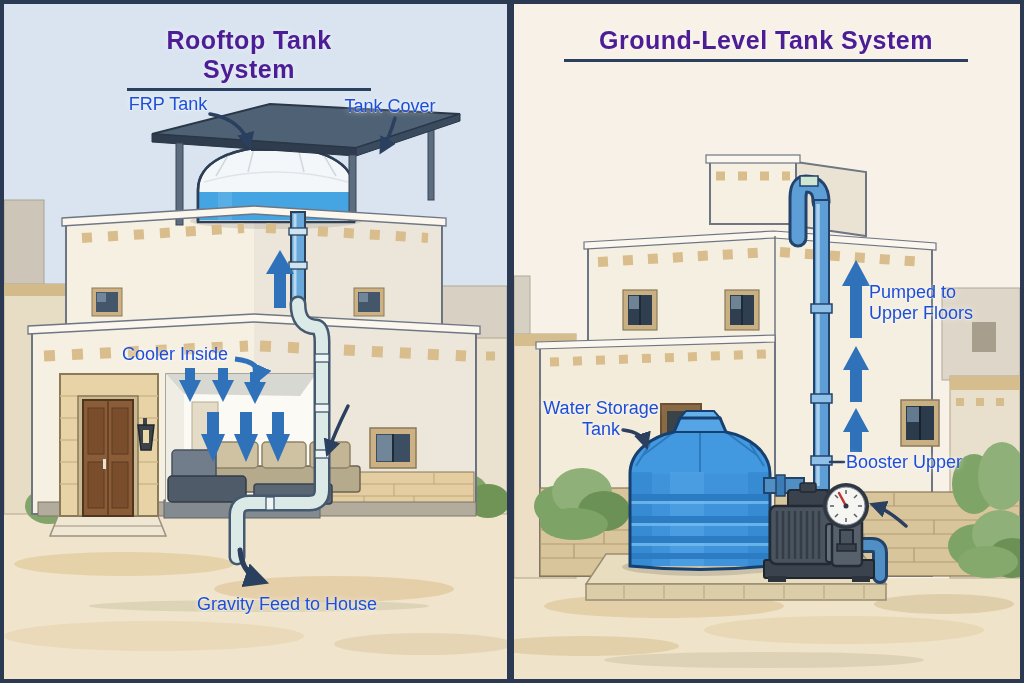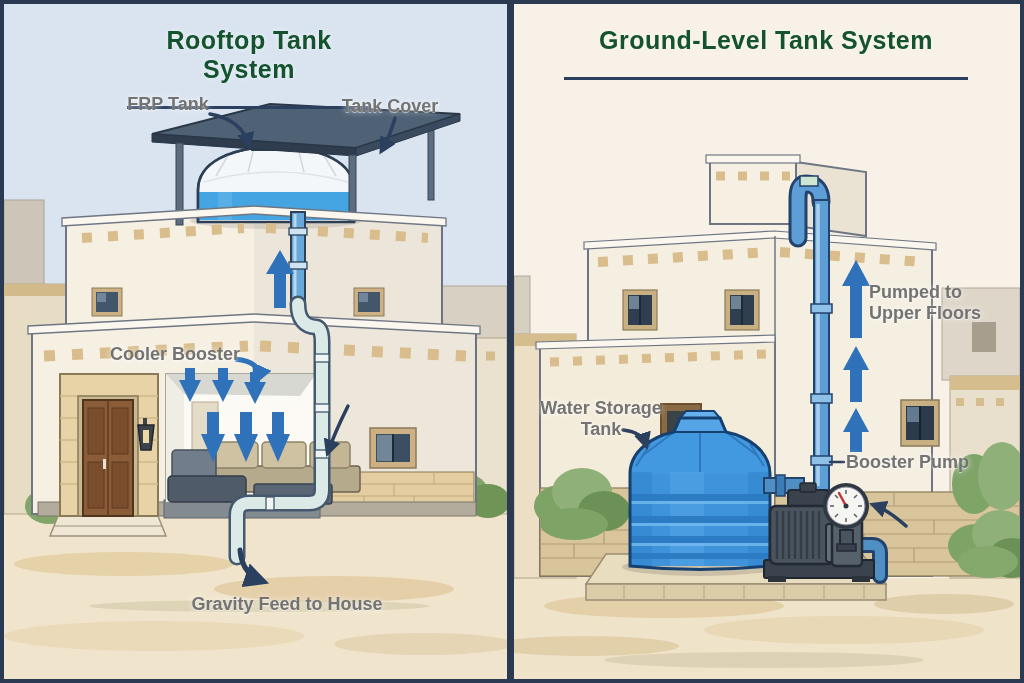--- a/index.html
+++ b/index.html
@@ -6,27 +6,27 @@
   .canvas{
     position:relative;width:1016px;height:675px;border:4px solid #2b3a52;
     font-family:"Liberation Sans","DejaVu Sans",sans-serif;overflow:hidden;background:#f7f1e7;
   }
   .panel{position:absolute;top:0;height:675px;overflow:hidden;}
   .panel.left{left:0;width:503px;background:#d9e4f0;}
   .panel.right{left:510px;width:506px;background:#f7f1e7;}
   .divider{position:absolute;top:0;left:503px;width:7px;height:675px;background:#2b3a52;}
   svg.art{position:absolute;left:0;top:0;}
   .lbl{
-    position:absolute;color:#737373;font-weight:bold;font-size:18px;line-height:21px;
+    position:absolute;color:#1d4ed8;font-weight:normal;font-size:18px;line-height:21px;
     white-space:pre-line;text-align:center;
     text-shadow:0 0 6px rgba(255,255,255,.85),0 1px 0 rgba(255,255,255,.5);
   }
   .title{
-    position:absolute;color:#14532d;font-weight:bold;font-size:25px;letter-spacing:.5px;
-    text-align:center;padding-bottom:22px;border-bottom:3px solid #2b3f5e;
+    position:absolute;color:#4c1d95;font-weight:bold;font-size:25px;letter-spacing:.5px;
+    text-align:center;padding-bottom:4px;border-bottom:3px solid #2b3f5e;
     text-shadow:0 0 6px rgba(255,255,255,.6);
   }
   .la{text-align:left;}
 </style>
 </head>
 <body>
 
 <div class="canvas">
 
   <div class="panel left">
@@ -182,21 +182,21 @@
         <path d="M206,110 Q238,116 245,141" stroke-width="3.5" marker-end="url(#ahNavyL)"></path>
         <path d="M391,114 Q386,132 378,146" stroke-width="3.5" marker-end="url(#ahNavyL)"></path>
         <path d="M344,402 Q331,428 324,448" stroke-width="3.5" marker-end="url(#ahNavyL)"></path>
         <path d="M236,546 Q238,570 258,577" stroke-width="5" marker-end="url(#ahNavyL)"></path>
       </g>
     </svg>
 
     <div class="title" style="left:123px;top:22px;width:244px;">Rooftop Tank System</div>
     <div class="lbl" style="left:104px;top:90px;width:120px;">FRP Tank</div>
     <div class="lbl" style="left:326px;top:92px;width:120px;">Tank Cover</div>
-    <div class="lbl" style="left:101px;top:340px;width:140px;">Cooler Booster</div>
+    <div class="lbl" style="left:101px;top:340px;width:140px;">Cooler Inside</div>
     <div class="lbl" style="left:163px;top:590px;width:240px;">Gravity Feed to House</div>
   </div>
 
   <div class="divider"></div>
 
   <div class="panel right">
     <svg class="art" width="506" height="675" viewBox="0 0 506 675">
       <defs>
         <marker id="ahNavyR" viewBox="0 0 10 10" refX="7" refY="5" markerWidth="5" markerHeight="5" orient="auto-start-reverse">
           <path d="M0,0 L10,5 L0,10 z" fill="#2b3f5e"></path>
@@ -362,16 +362,16 @@
         <ellipse cx="498" cy="554" rx="24" ry="20" fill="#6b9156"></ellipse>
         <ellipse cx="474" cy="558" rx="30" ry="16" fill="#85a86c"></ellipse>
       </g>
     </svg>
 
     <div class="title" style="left:50px;top:22px;width:404px;">Ground-Level Tank System</div>
     <div class="lbl la" style="left:355px;top:278px;width:145px;">Pumped to
 Upper Floors</div>
     <div class="lbl" style="left:17px;top:394px;width:140px;">Water Storage
 Tank</div>
-    <div class="lbl la" style="left:332px;top:448px;width:160px;">Booster Pump</div>
+    <div class="lbl la" style="left:332px;top:448px;width:160px;">Booster Upper</div>
   </div>
 
 </div>
 
 </body></html>

